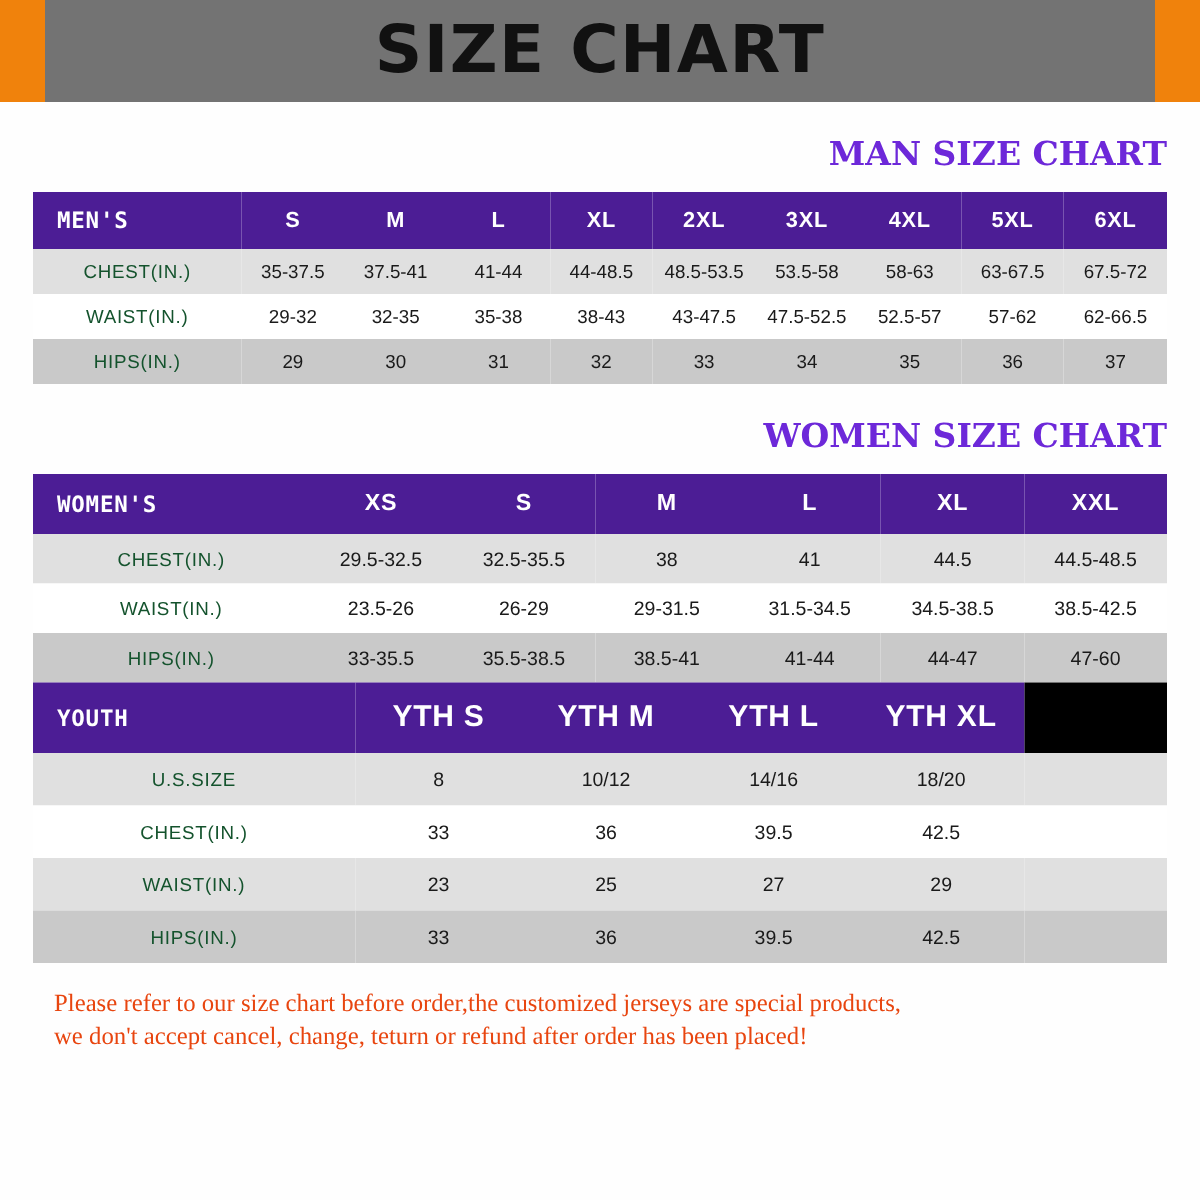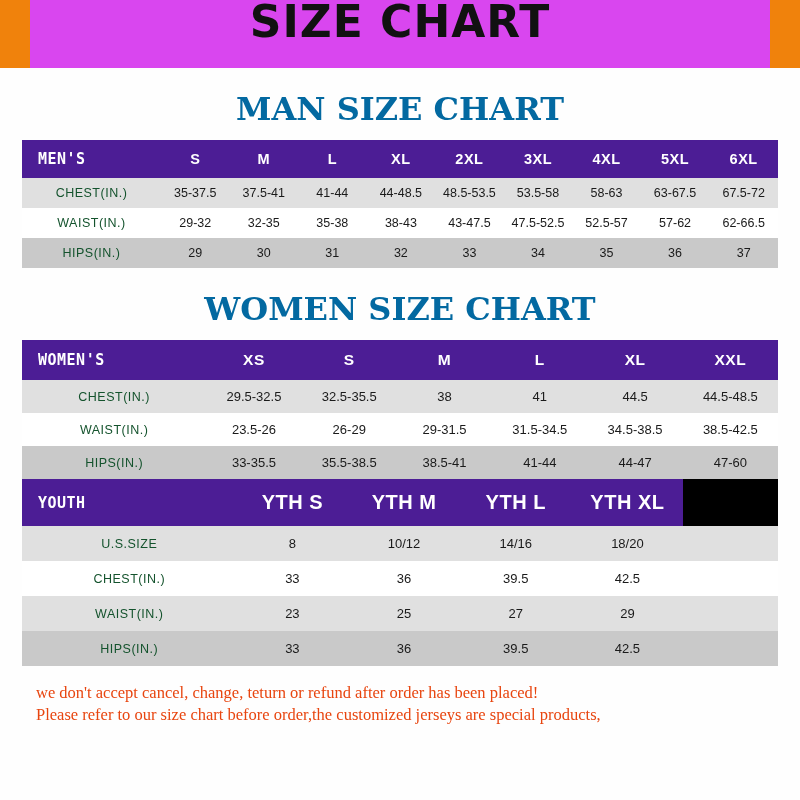--- a/index.html
+++ b/index.html
@@ -17,23 +17,23 @@
     position: relative;
     width: 800px;
     height: 800px;
     background: #fefefe;
     box-sizing: border-box;
   }
   
   .header-bar {
     position: relative;
     height: 68px;
-    background: #d946ef;
+    background: #737373;
     display: flex;
-    align-items: flex-start;
+    align-items: center;
     justify-content: center;
   }
   .header-bar .side {
     position: absolute;
     top: 0;
     width: 30px;
     height: 100%;
     background: #f0820c;
   }
   .header-title {
@@ -46,26 +46,26 @@
     text-align: center;
     margin: 0;
     padding: 0;
   }
   .content {
     padding: 0 22px;
     box-sizing: border-box;
   }
   
   .section-title {
-    text-align: center;
+    text-align: right;
     font-family: "DejaVu Serif", serif;
     font-weight: bold;
-    font-size: 32px;
+    font-size: 22px;
     letter-spacing: 0px;
-    color: #0369a1;
+    color: #6d28d9;
     margin: 22px 0 12px 0;
   }
   
   table.size-table {
     width: 100%;
     border-collapse: collapse;
     table-layout: fixed;
     font-family: "Liberation Sans", sans-serif;
   }
   table.size-table thead th {
@@ -272,18 +272,18 @@
           <td>33</td>
           <td>36</td>
           <td>39.5</td>
           <td>42.5</td>
           <td></td>
         </tr>
       </tbody>
     </table>
 
     <div class="footer-note">
+      <span class="line">Please refer to our size chart before order,the customized jerseys are special products,</span>
       <span class="line">we don't accept cancel, change, teturn or refund after order has been placed!</span>
-      <span class="line">Please refer to our size chart before order,the customized jerseys are special products,</span>
     </div>
 
   </div>
 </div>
 
 </body></html>

